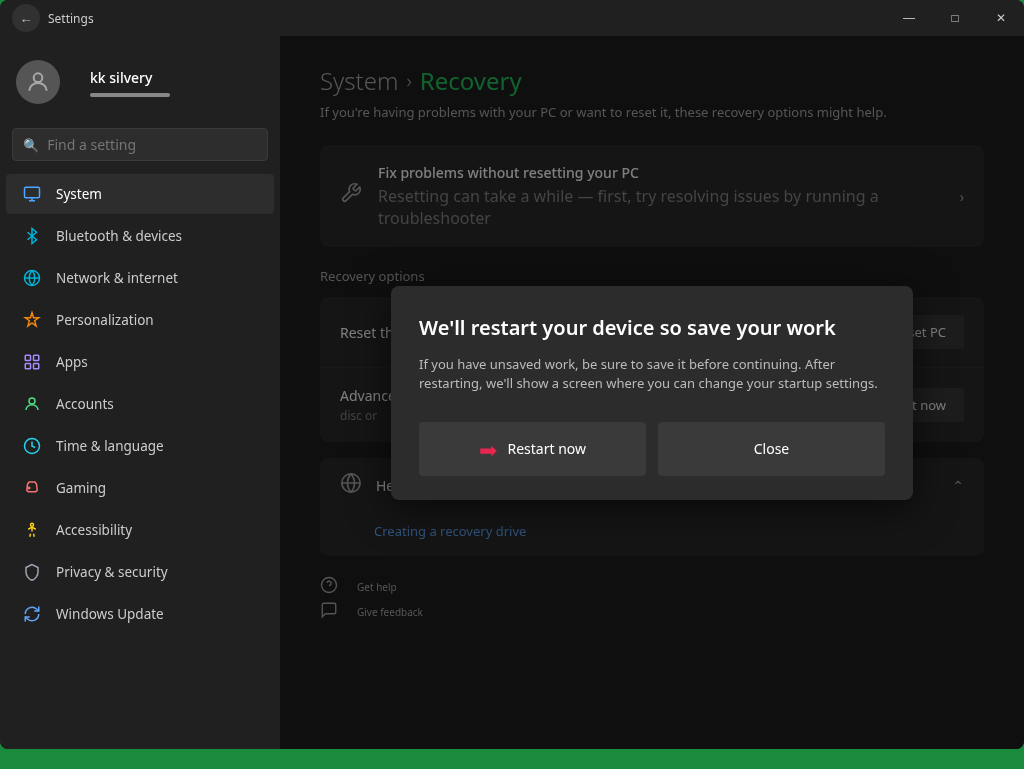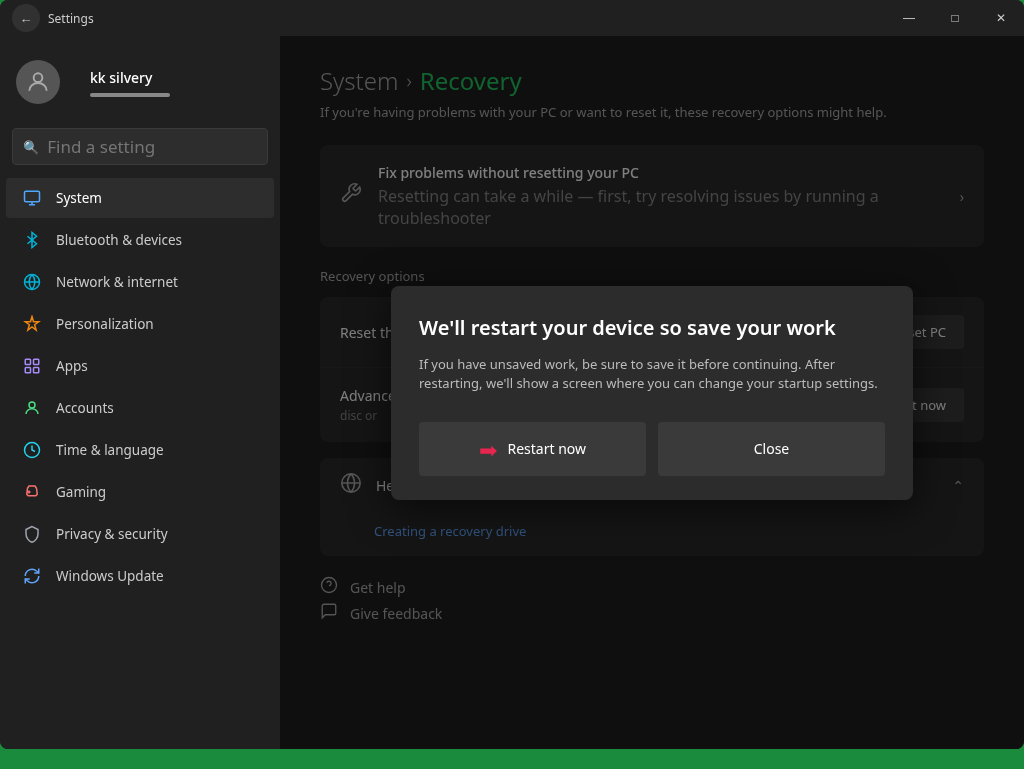--- a/index.html
+++ b/index.html
@@ -130,21 +130,21 @@
       display: flex;
       align-items: center;
       padding: 6px 10px;
       gap: 8px;
     }
     .search-box input {
       background: transparent;
       border: none;
       outline: none;
       color: #aaa;
-      font-size: 17px;
+      font-size: 14px;
       flex: 1;
       font-family: inherit;
     }
     .search-icon-svg { color: #888; font-size: 13px; }
 
     .nav-item {
       display: flex;
       align-items: center;
       padding: 10px 16px;
       cursor: pointer;
@@ -294,23 +294,23 @@
 
     .bottom-links {
       display: flex;
       flex-direction: column;
       gap: 4px;
       margin-top: 20px;
     }
     .bottom-link {
       display: flex;
       align-items: center;
-      gap: 12px;
+      gap: 19px;
       color: #aaa;
-      font-size: 14px;
+      font-size: 10px;
       cursor: pointer;
     }
 
     
     .modal-overlay {
       position: absolute;
       top: 0; left: 0; right: 0; bottom: 0;
       background: rgba(0,0,0,0.5);
       display: flex;
       align-items: center;
@@ -494,20 +494,29 @@
 
       <div class="nav-item">
         <span class="nav-icon red">
           <svg width="18" height="18" viewBox="0 0 24 24" fill="none" stroke="currentColor" stroke-width="2">
             <path d="M6 12h4M8 10v4M17 12h.01M15 10h.01M6 7l2-3h8l2 3 1 8-2 2H7l-2-2z"></path>
           </svg>
         </span>
         <span>Gaming</span>
       </div>
 
+      <div class="nav-item">
+        <span class="nav-icon yellow">
+          <svg width="18" height="18" viewBox="0 0 24 24" fill="none" stroke="currentColor" stroke-width="2">
+            <circle cx="12" cy="5" r="2"></circle>
+            <path d="M12 8v6M7 11l5-3 5 3M10 17l-1 4M14 17l1 4"></path>
+          </svg>
+        </span>
+        <span>Accessibility</span>
+      </div>
 
       <div class="nav-item">
         <span class="nav-icon gray">
           <svg width="18" height="18" viewBox="0 0 24 24" fill="none" stroke="currentColor" stroke-width="2">
             <path d="M12 2L4 6v6c0 5 3.5 9.7 8 11 4.5-1.3 8-6 8-11V6z"></path>
           </svg>
         </span>
         <span>Privacy &amp; security</span>
       </div>
 

